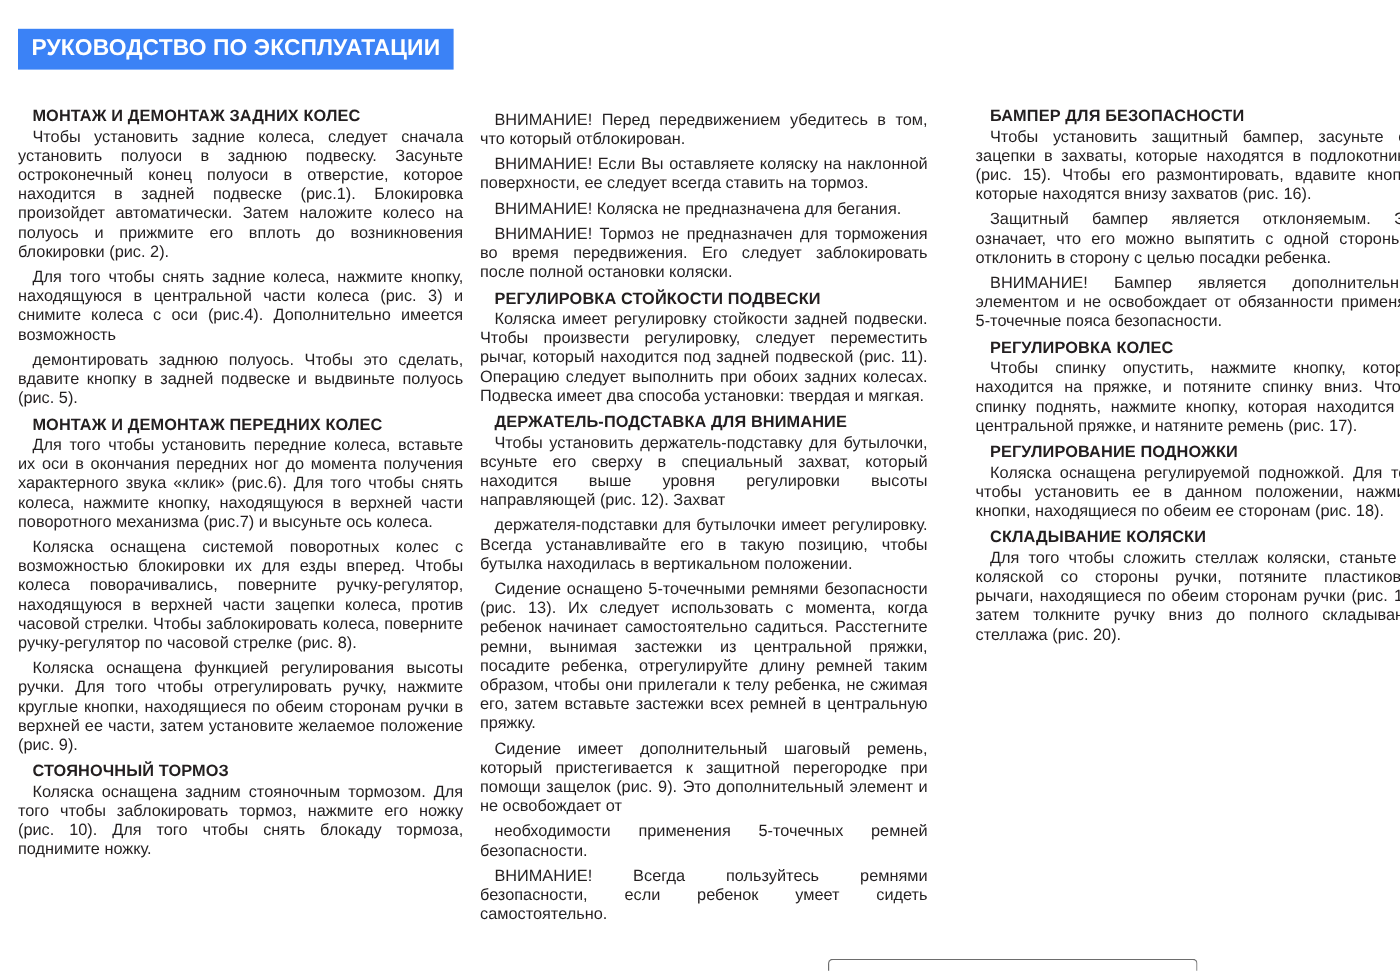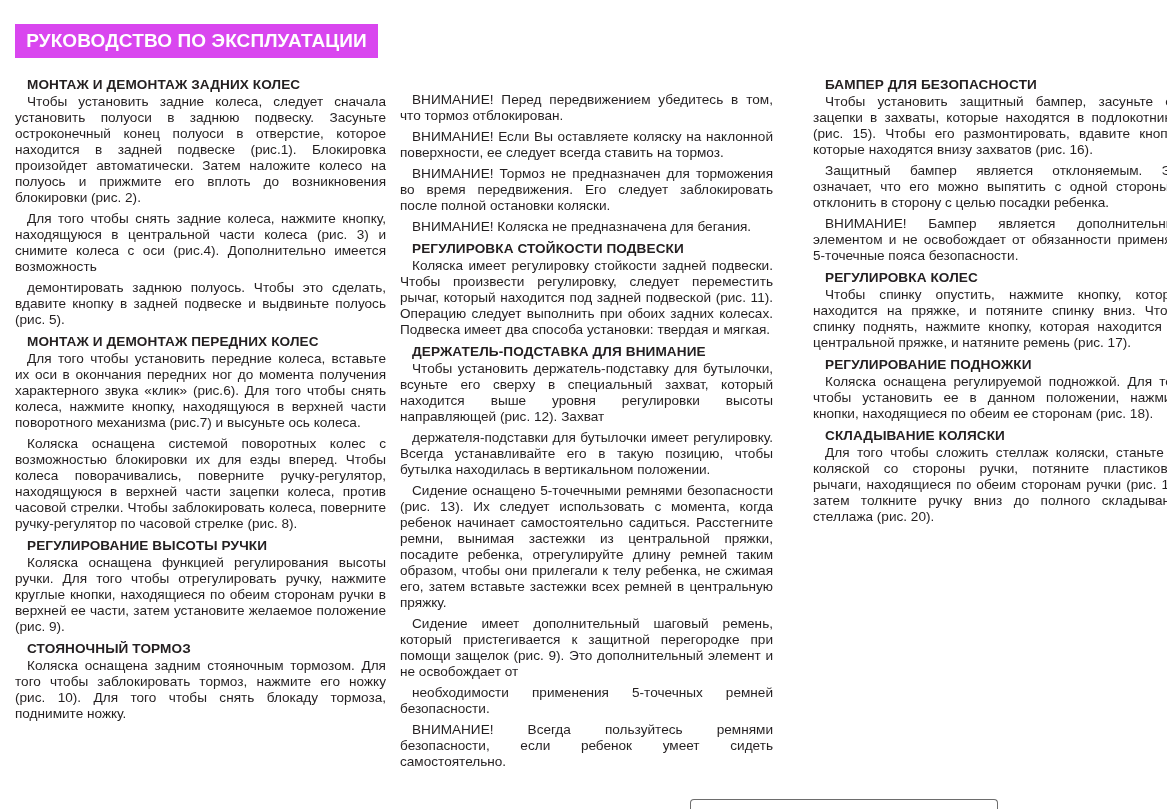--- a/index.html
+++ b/index.html
@@ -3,41 +3,41 @@
 <meta charset="utf-8">
 <style>
   html, body { margin: 0; padding: 0; background: #ffffff; }
   body {
     width: 1167px; height: 809px; overflow: hidden; position: relative;
     font-family: "Liberation Sans", sans-serif;
     color: #231f20;
   }
   .banner {
     position: absolute; left: 15px; top: 24px; width: 363px; height: 34px;
-    background: #d946ef; color: #ffffff;
+    background: #3b82f6; color: #ffffff;
     font-family: "Liberation Sans", sans-serif; font-weight: bold;
     font-size: 19px; line-height: 34px; text-align: center; letter-spacing: 0.1px;
   }
   .col {
     position: absolute; top: 76px;
     font-size: 13.6px; line-height: 16px;
   }
   .col1 { left: 15px; width: 371px; }
   .col2 { left: 400px; width: 373px; top: 92px; }
   .col3 { left: 813px; width: 372px; }
   h2 {
     margin: 0; padding: 0 0 0 12px;
     font-size: 13.6px; font-weight: bold; line-height: 18px;
     letter-spacing: 0.1px;
   }
   p {
     margin: 0 0 5px 0; padding: 0;
     text-indent: 12px; text-align: justify;
   }
-  .col1 h2:first-child, .col3 h2:first-child { margin-top: 0; }
+  .col1 h2:first-child, .col3 h2:first-child { margin-top: 12px; }
   .box {
     position: absolute; left: 690px; top: 799px; width: 306px; height: 20px;
     border: 1px solid #6d6d6d; border-bottom: none;
     border-radius: 4px 4px 0 0;
   }
 </style>
 </head>
 <body>
 
 <div class="banner">
@@ -45,30 +45,29 @@
 </div>
 
 <div class="col col1">
     <h2>МОНТАЖ И ДЕМОНТАЖ ЗАДНИХ КОЛЕС</h2>
     <p>Чтобы установить задние колеса, следует сначала установить полуоси в заднюю подвеску. Засуньте остроконечный конец полуоси в отверстие, которое находится в задней подвеске (рис.1). Блокировка произойдет автоматически. Затем наложите колесо на полуось и прижмите его вплоть до возникновения блокировки (рис. 2).</p>
     <p>Для того чтобы снять задние колеса, нажмите кнопку, находящуюся в центральной части колеса (рис. 3) и снимите колеса с оси (рис.4). Дополнительно имеется возможность</p>
     <p>демонтировать заднюю полуось. Чтобы это сделать, вдавите кнопку в задней подвеске и выдвиньте полуось (рис. 5).</p>
     <h2>МОНТАЖ И ДЕМОНТАЖ ПЕРЕДНИХ КОЛЕС</h2>
     <p>Для того чтобы установить передние колеса, вставьте их оси в окончания передних ног до момента получения характерного звука «клик» (рис.6). Для того чтобы снять колеса, нажмите кнопку, находящуюся в верхней части поворотного механизма (рис.7) и высуньте ось колеса.</p>
     <p>Коляска оснащена системой поворотных колес с возможностью блокировки их для езды вперед. Чтобы колеса поворачивались, поверните ручку-регулятор, находящуюся в верхней части зацепки колеса, против часовой стрелки. Чтобы заблокировать колеса, поверните ручку-регулятор по часовой стрелке (рис. 8).</p>
-    <h2>РЕГУЛИРОВАНИЕ ВЫСОТЫ РУЧКИ</h2>
     <p>Коляска оснащена функцией регулирования высоты ручки. Для того чтобы отрегулировать ручку, нажмите круглые кнопки, находящиеся по обеим сторонам ручки в верхней ее части, затем установите желаемое положение (рис. 9).</p>
     <h2>СТОЯНОЧНЫЙ ТОРМОЗ</h2>
     <p>Коляска оснащена задним стояночным тормозом. Для того чтобы заблокировать тормоз, нажмите его ножку (рис. 10). Для того чтобы снять блокаду тормоза, поднимите ножку.</p>
   </div>
 <div class="col col2">
-    <p>ВНИМАНИЕ! Перед передвижением убедитесь в том, что тормоз отблокирован.</p>
+    <p>ВНИМАНИЕ! Перед передвижением убедитесь в том, что который отблокирован.</p>
     <p>ВНИМАНИЕ! Если Вы оставляете коляску на наклонной поверхности, ее следует всегда ставить на тормоз.</p>
+    <p>ВНИМАНИЕ! Коляска не предназначена для бегания.</p>
     <p>ВНИМАНИЕ! Тормоз не предназначен для торможения во время передвижения. Его следует заблокировать после полной остановки коляски.</p>
-    <p>ВНИМАНИЕ! Коляска не предназначена для бегания.</p>
     <h2>РЕГУЛИРОВКА СТОЙКОСТИ ПОДВЕСКИ</h2>
     <p>Коляска имеет регулировку стойкости задней подвески. Чтобы произвести регулировку, следует переместить рычаг, который находится под задней подвеской (рис. 11). Операцию следует выполнить при обоих задних колесах. Подвеска имеет два способа установки: твердая и мягкая.</p>
     <h2>ДЕРЖАТЕЛЬ-ПОДСТАВКА ДЛЯ ВНИМАНИЕ</h2>
     <p>Чтобы установить держатель-подставку для бутылочки, всуньте его сверху в специальный захват, который находится выше уровня регулировки высоты направляющей (рис. 12). Захват</p>
     <p>держателя-подставки для бутылочки имеет регулировку. Всегда устанавливайте его в такую позицию, чтобы бутылка находилась в вертикальном положении.</p>
     <p>Сидение оснащено 5-точечными ремнями безопасности (рис. 13). Их следует использовать с момента, когда ребенок начинает самостоятельно садиться. Расстегните ремни, вынимая застежки из центральной пряжки, посадите ребенка, отрегулируйте длину ремней таким образом, чтобы они прилегали к телу ребенка, не сжимая его, затем вставьте застежки всех ремней в центральную пряжку.</p>
     <p>Сидение имеет дополнительный шаговый ремень, который пристегивается к защитной перегородке при помощи защелок (рис. 9). Это дополнительный элемент и не освобождает от</p>
     <p>необходимости применения 5-точечных ремней безопасности.</p>
     <p>ВНИМАНИЕ! Всегда пользуйтесь ремнями безопасности, если ребенок умеет сидеть самостоятельно.</p>
   </div>

